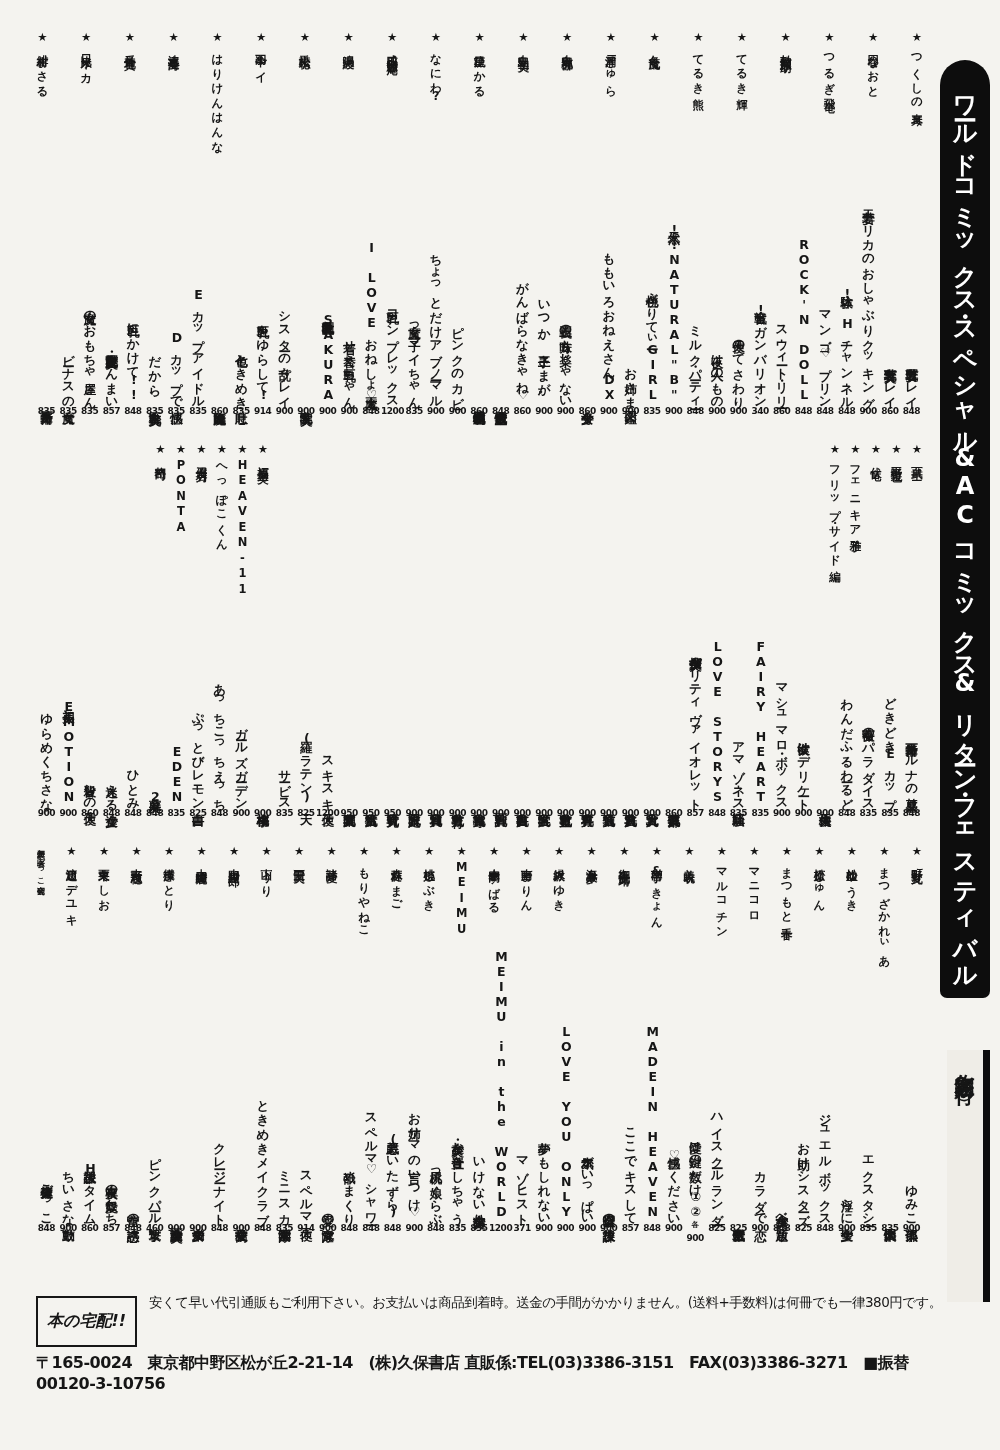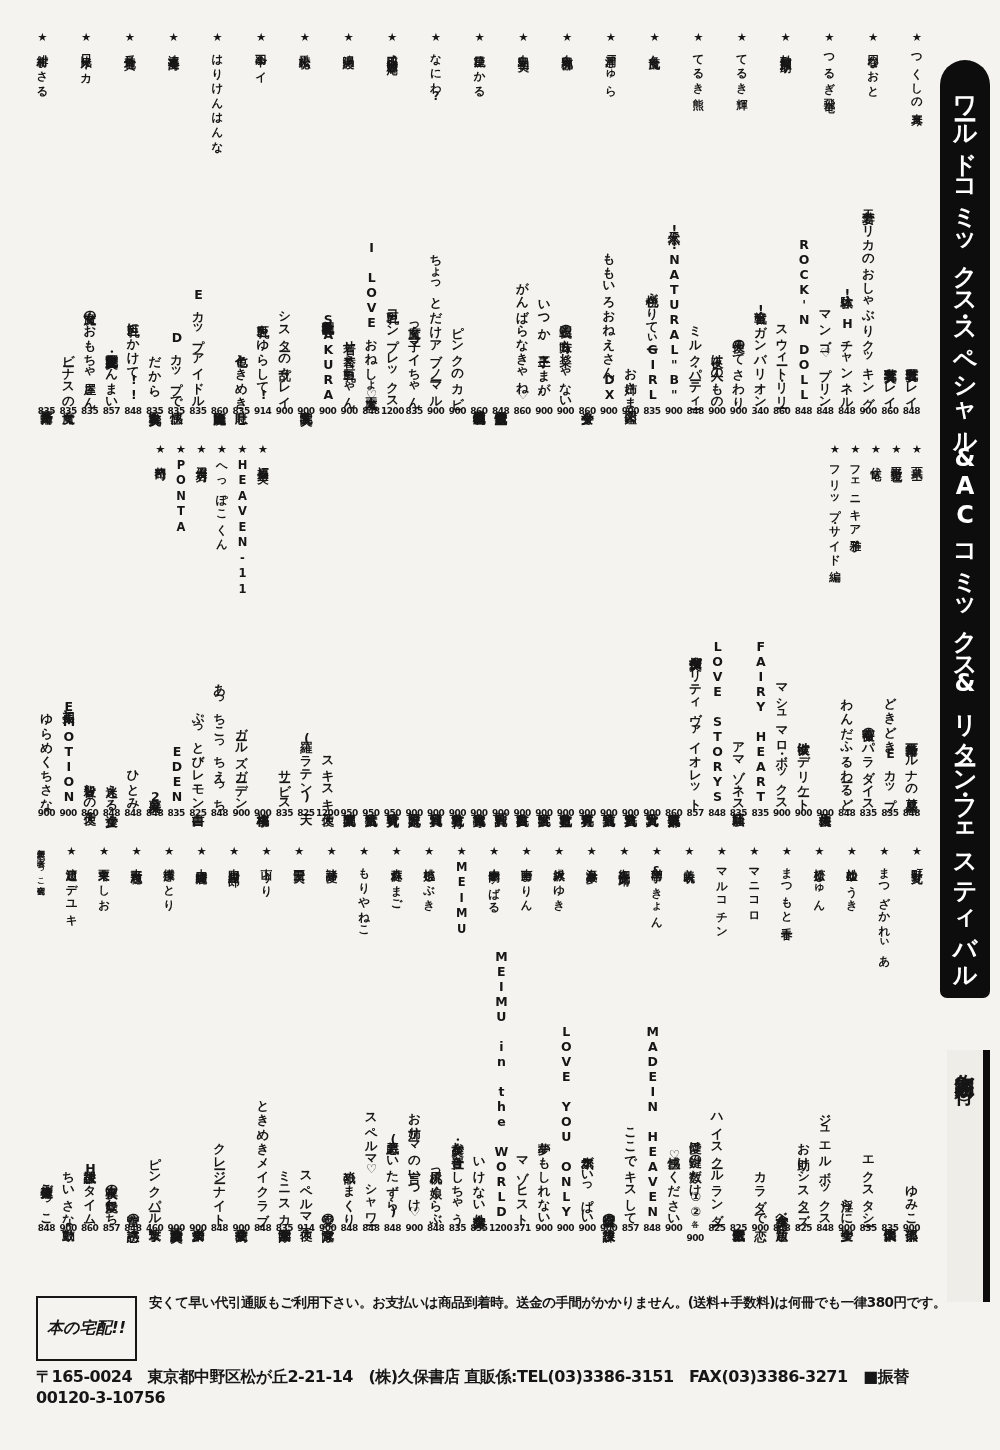--- a/index.html
+++ b/index.html
@@ -33,23 +33,23 @@
   .side-bar .banner-text{writing-mode:vertical-rl;text-orientation:upright;color:#fff;
             font-weight:bold;font-size:24px;line-height:1;letter-spacing:0.5px;white-space:nowrap;}
   .range-box{position:absolute;right:10px;top:1050px;width:43px;height:252px;background:#efede7;
              border-right:7px solid #0d0d0d;display:flex;justify-content:center;padding-top:8px;box-sizing:border-box;}
   .range-box .range-text{writing-mode:vertical-rl;text-orientation:upright;font-weight:bold;
              font-size:20px;line-height:1;letter-spacing:2px;}
   
   .footer{position:absolute;left:36px;top:1284px;width:930px;}
   .f-line{font-size:14.5px;font-weight:bold;line-height:1.55;letter-spacing:-0.5px;}
   .delivery{display:flex;align-items:flex-start;gap:12px;margin-top:8px;}
-  .delivery-box{border:2px solid #161616;padding:20px 9px;font-weight:bold;font-style:italic;
+  .delivery-box{border:2px solid #161616;padding:13px 9px;font-weight:bold;font-style:italic;
                 font-size:16px;white-space:nowrap;margin-top:4px;}
-  .delivery-text{font-size:13.5px;font-weight:bold;line-height:1.6;letter-spacing:-0.5px;}
+  .delivery-text{font-size:13.5px;font-weight:normal;line-height:1.6;letter-spacing:-0.5px;}
   .address{margin-top:6px;font-size:16px;font-weight:bold;letter-spacing:-0.5px;}
 </style>
 </head>
 <body>
 
 <div class="page">
 
   <div class="main">
     <div class="band band1">
       <div class="authors-row">

